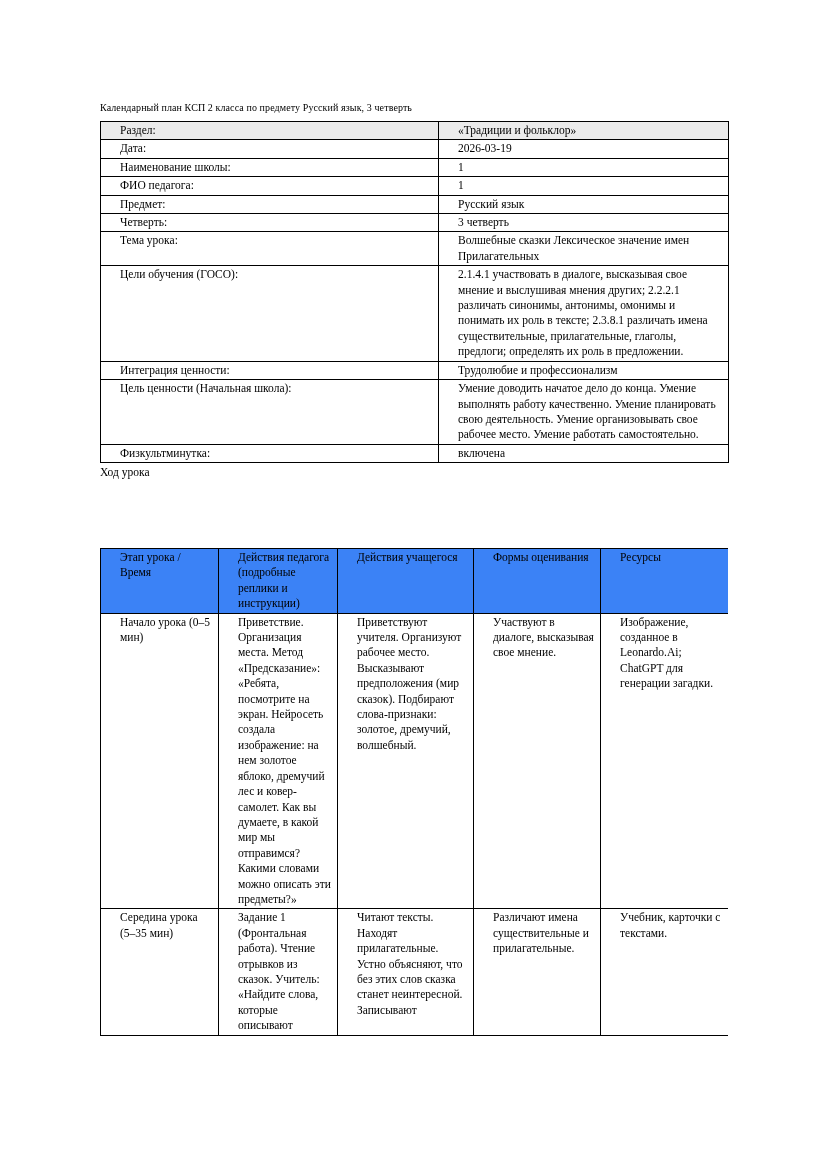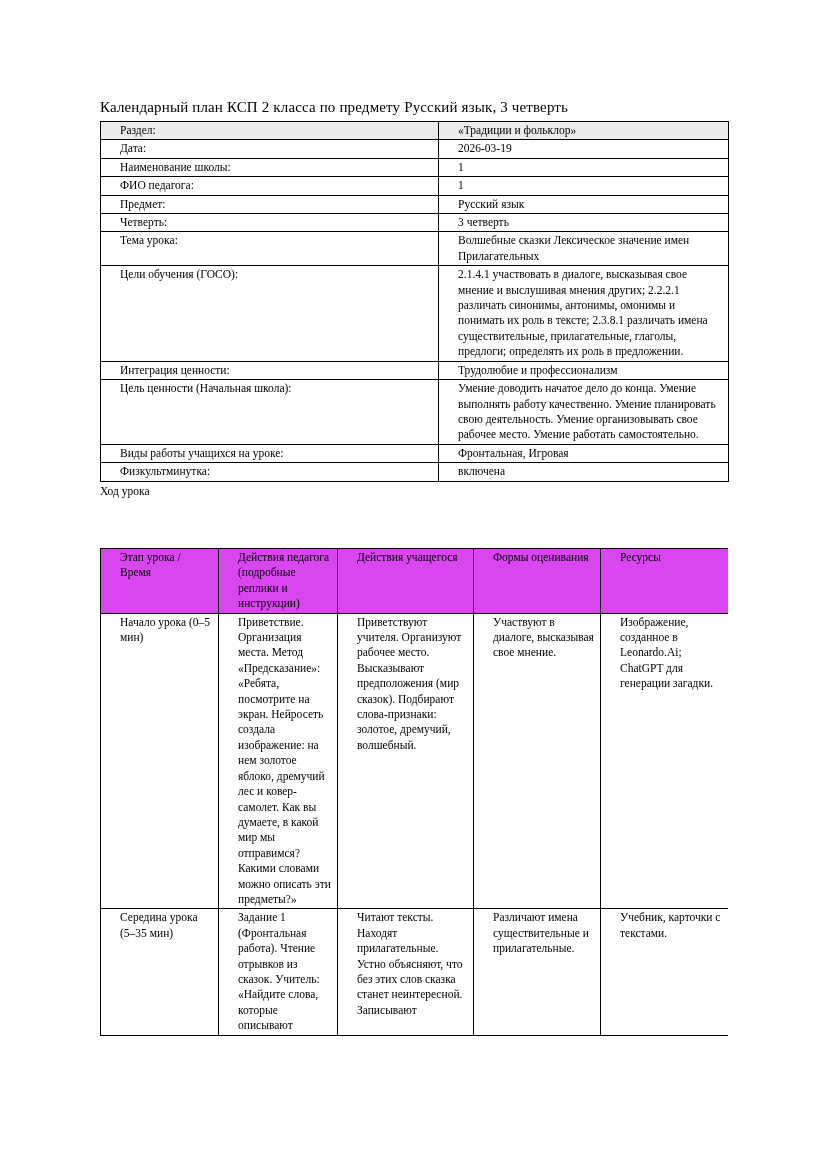--- a/index.html
+++ b/index.html
@@ -22,21 +22,21 @@
     height: 1170px;
     box-sizing: border-box;
   }
   .content {
     position: absolute;
     left: 100px;
     top: 100px;
     width: 628px;
   }
   .doc-title {
-    font-size: 15px;
+    font-size: 10px;
     line-height: 15px;
     margin: 0 0 6px 0;
     letter-spacing: 0.01em;
     white-space: nowrap;
   }
   .section-label {
     font-size: 11.5px;
     line-height: 15px;
     margin: 2px 0 4px 0;
   }
@@ -63,21 +63,21 @@
   #info-table col.c-value { width: 290px; }
   #info-table tr.shaded td { background: #ebebeb; }
   #info-table td { height: 14px; }
 
   
   #flow-table col.f1 { width: 118px; }
   #flow-table col.f2 { width: 119px; }
   #flow-table col.f3 { width: 136px; }
   #flow-table col.f4 { width: 127px; }
   #flow-table col.f5 { width: 128px; }
-  #flow-table thead td { background: #d946ef; }
+  #flow-table thead td { background: #3b82f6; }
   #flow-table tbody td { vertical-align: top; }
   .clip-bottom {
     position: absolute;
     left: 100px;
     top: 548px;
     width: 628px;
     height: 514px;
     overflow: hidden;
   }
 </style>
@@ -130,24 +130,20 @@
           </tr>
           <tr>
             <td>Интеграция ценности:</td>
             <td>Трудолюбие и профессионализм</td>
           </tr>
           <tr>
             <td>Цель ценности (Начальная школа):</td>
             <td>Умение доводить начатое дело до конца. Умение выполнять работу качественно. Умение планировать свою деятельность. Умение организовывать свое рабочее место. Умение работать самостоятельно.</td>
           </tr>
           <tr>
-            <td>Виды работы учащихся на уроке:</td>
-            <td>Фронтальная, Игровая</td>
-          </tr>
-          <tr>
             <td>Физкультминутка:</td>
             <td>включена</td>
           </tr>
         </tbody>
     </table>
 
     <div class="section-label">Ход урока</div>
   </div>
 
   <div class="clip-bottom">

